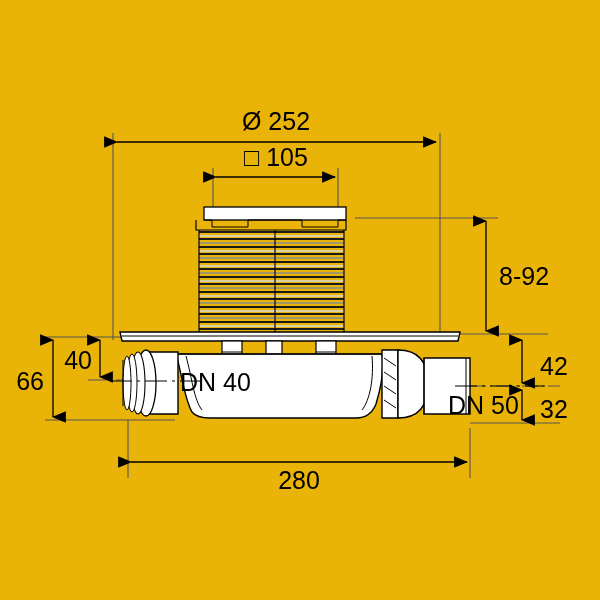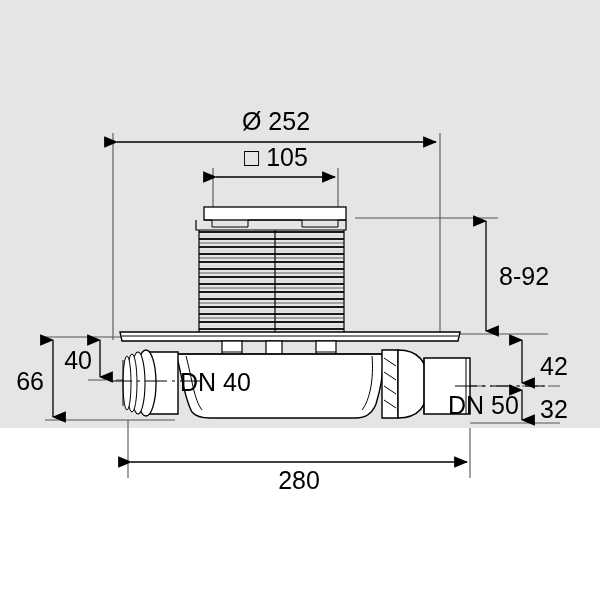--- a/index.html
+++ b/index.html
@@ -9,22 +9,22 @@
   }
   body {
     width: 600px;
     height: 600px;
     font-family: "Liberation Sans", sans-serif;
     overflow: hidden;
   }
   #drawing-root {
     position: relative;
     width: 600px;
-    height: 428px;
-    background: #e5e5e5;
+    height: 600px;
+    background: #eab308;
   }
   svg#technical-drawing {
     display: block;
     width: 600px;
     height: 600px;
   }
   .dim-text {
     font-family: "Liberation Sans", sans-serif;
     font-size: 25px;
     fill: #000000;

